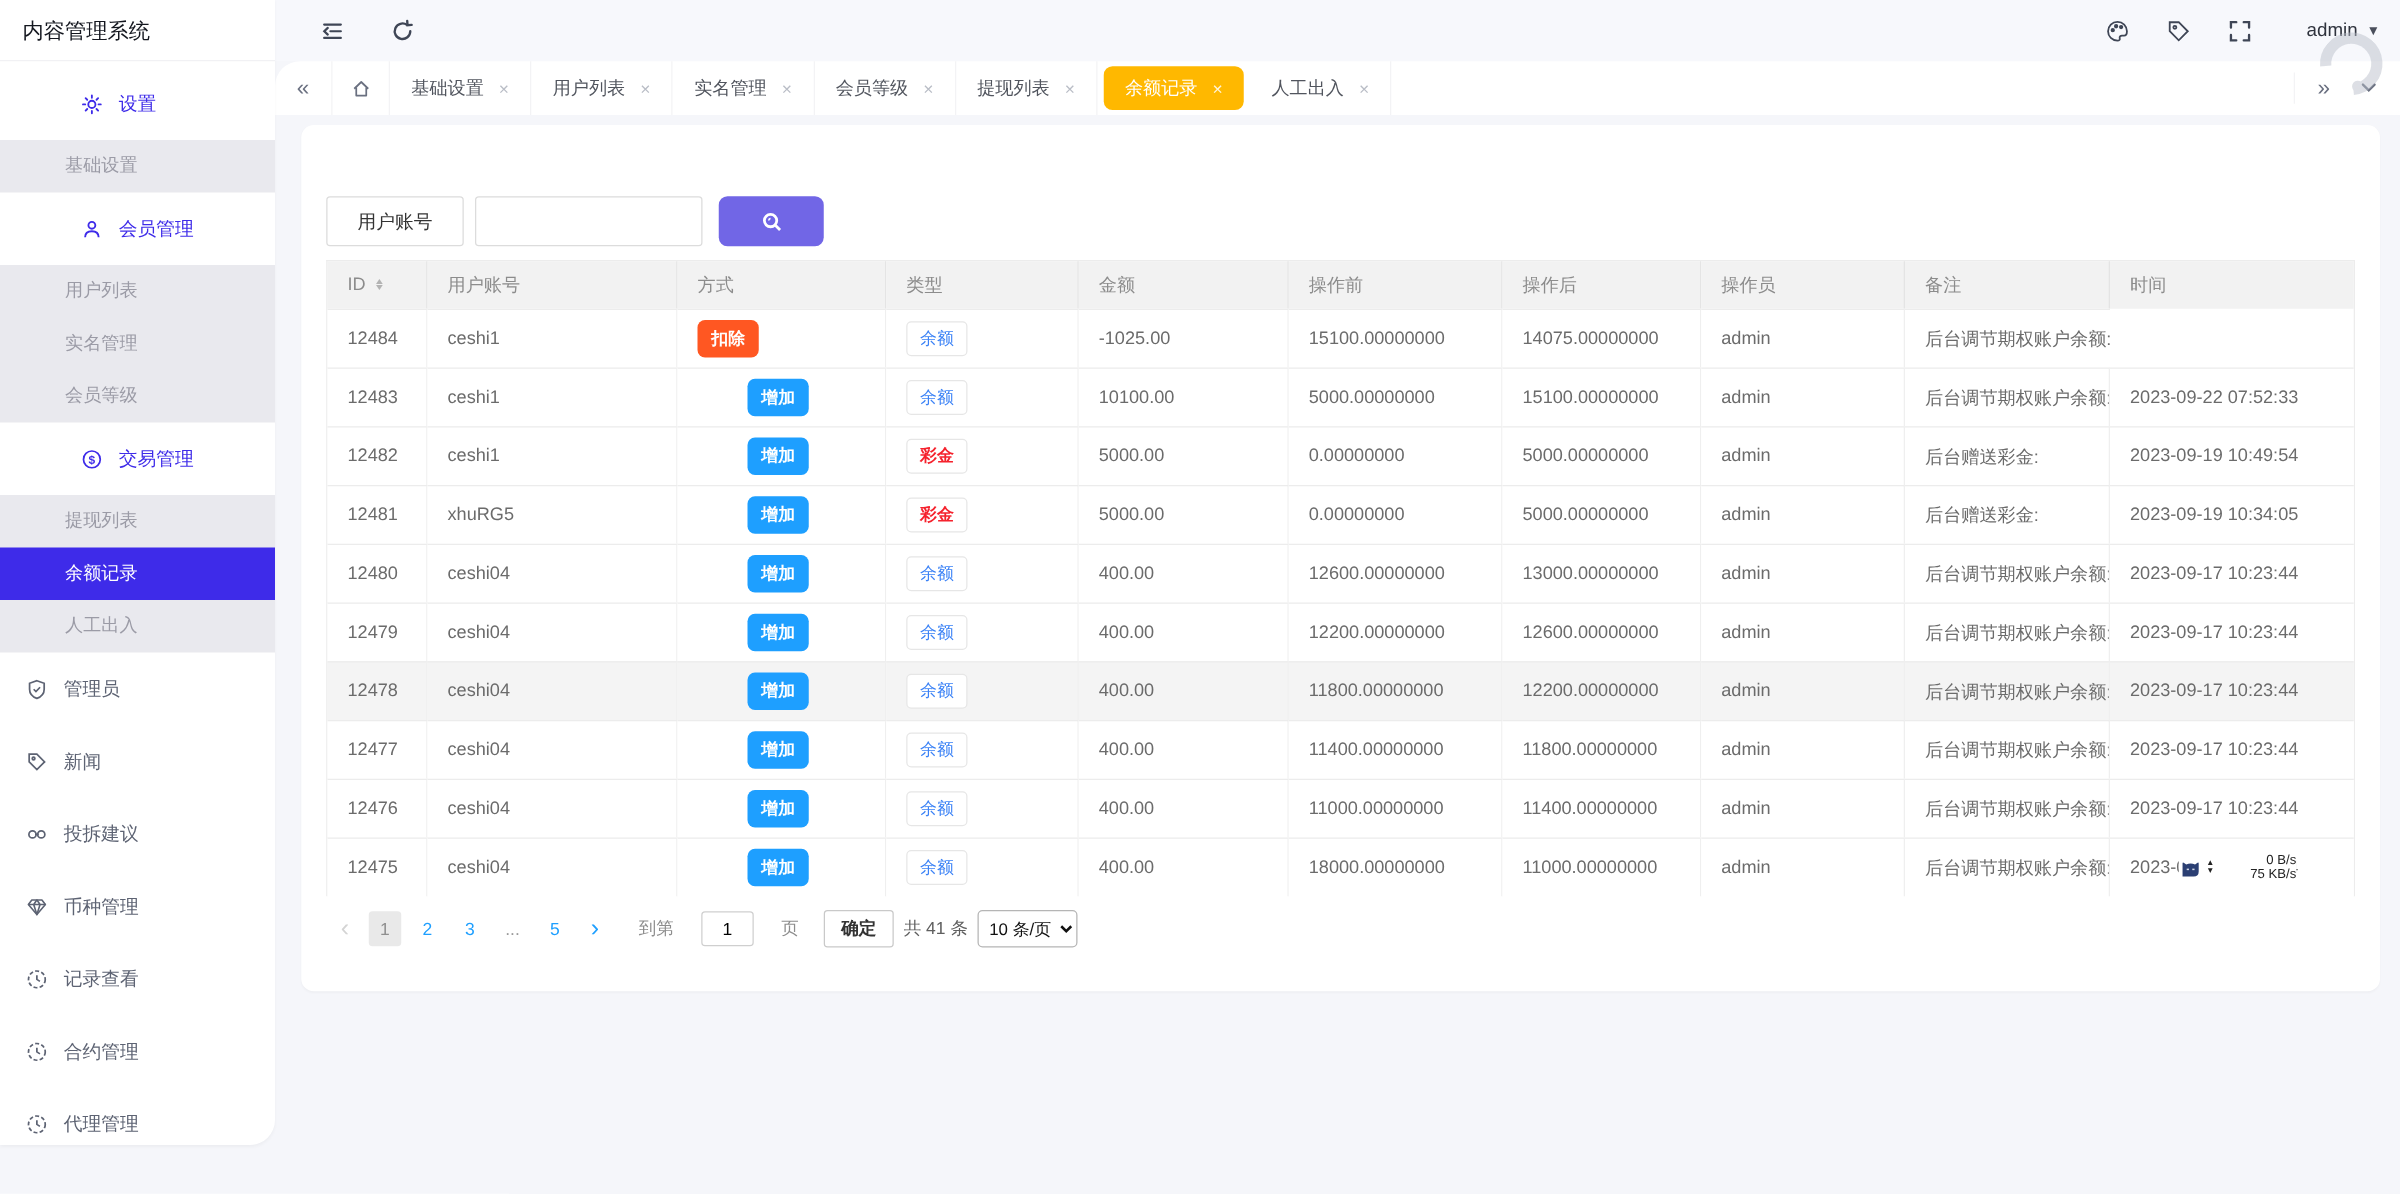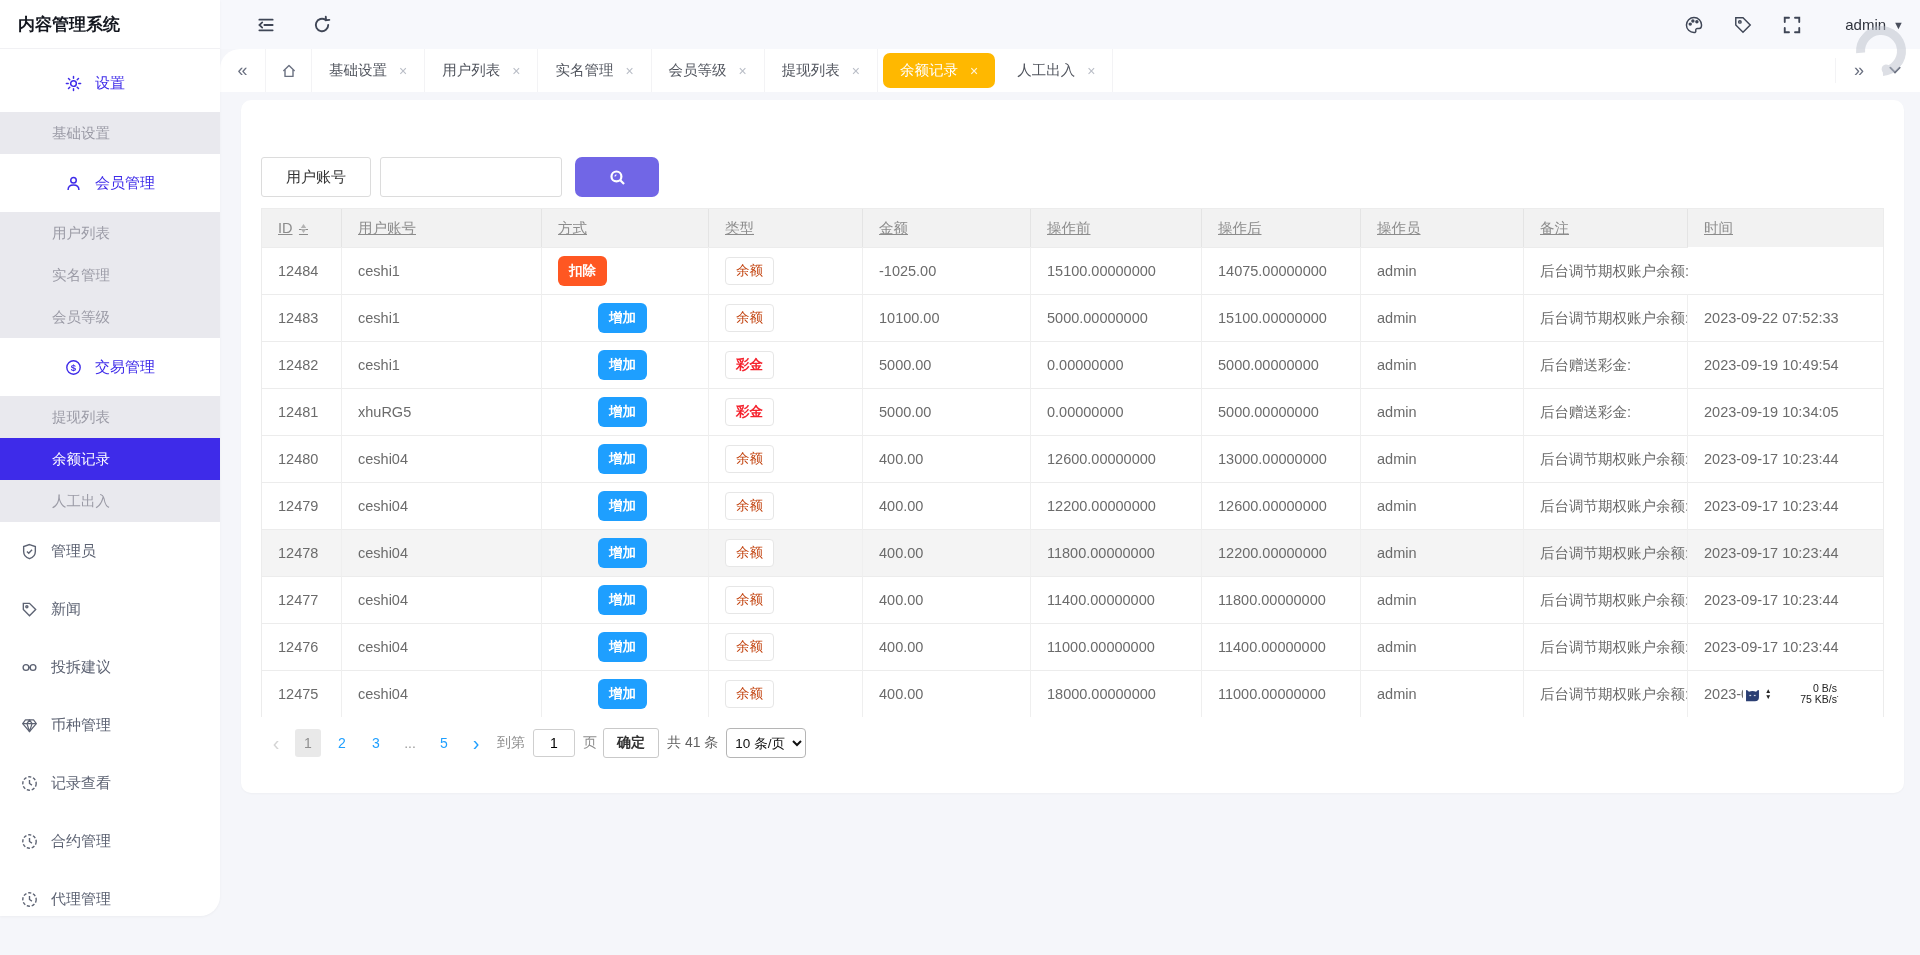--- a/index.html
+++ b/index.html
@@ -14,21 +14,21 @@
   .tb-icon{ background:none; border:none; color:#3f4656; width:20px; height:20px;
     margin-left:36px; cursor:pointer; padding:0; }
   .tb-icon svg{ width:20px; height:20px; display:block; }
   .tb-right{ margin-left:auto; display:flex; align-items:center; gap:30px; padding-right:16px; }
   .tb-right .tb-icon{ margin-left:0; width:19px; height:19px; }
   .user{ display:flex; align-items:center; gap:7px; font-size:15px; color:#2f333d; cursor:pointer; margin-left:14px;}
   .caret{ font-size:11px; color:#4a4f5c; }
   
   .sidebar{ position:absolute; left:0; top:0; width:220px; height:916px; background:#fff;
     border-bottom-right-radius:20px; z-index:5; box-shadow:0 1px 3px rgba(0,0,0,.04); }
-  .side-title{ height:49px; line-height:49px; padding-left:18px; font-size:17px; font-weight:bold;
+  .side-title{ height:49px; line-height:49px; padding-left:18px; font-size:17px; font-weight:normal;
     color:#14171f; border-bottom:1px solid #f1f1f4; }
   #side-menu{ padding-top:5px; }
   .group{ height:58px; display:flex; align-items:center; gap:13px; padding-left:21px;
     font-size:15px; color:#5d6373; cursor:pointer; }
   .group .gicon{ width:17px; height:17px; display:inline-flex; }
   .group .gicon svg{ width:17px; height:17px; }
   .group.expanded{ color:var(--accent);margin-left:44px; }
   .subblock{ background:#e9e9ee; }
   .side-item{ height:42px; line-height:42px; padding-left:52px; font-size:14.5px;
     color:#9b9ba6; cursor:pointer; }
@@ -63,46 +63,46 @@
     font-size:15px; color:#333; cursor:pointer; font-family:inherit; }
   .search-input{ width:182px; height:40px; border:1px solid #dcdcdc; border-radius:3px;
     margin-left:9px; padding:0 10px; font-size:14px; outline:none; }
   .search-btn{ width:84px; height:40px; border:none; border-radius:7px; background:var(--search-button);
     margin-left:13px; cursor:pointer; display:flex; align-items:center; justify-content:center; }
   .search-btn svg{ width:19px; height:19px; }
   
   .table{ border:1px solid #ececec; border-bottom:none; }
   .trow{ display:grid; grid-template-columns:80px 200px 167px 154px 168px 171px 159px 163px 164px minmax(0,1fr); }
   .thead .cell{ background:#f2f2f2; color:#8c8c8c; height:38px; font-size:14.5px;
-    border-right:1px solid #e4e4e4;text-decoration:underline; }
+    border-right:1px solid #e4e4e4; }
   .thead .cell:last-child{ border-right:none; }
   .cell{ display:flex; align-items:center; padding-left:16px; overflow:hidden; white-space:nowrap; }
   .tbody-row .cell{ height:47px; font-size:14.5px; color:#6b6b6b; border-right:1px solid #efefef;
     border-top:1px solid #ececec; background:#fff; }
   .tbody-row .cell:last-child{ border-right:none; }
   .tbody-row.hl .cell{ background:#f4f4f4; }
   .sorter{ display:inline-flex; flex-direction:column; margin-left:7px; line-height:5px; }
   .sorter i{ font-style:normal; font-size:7px; color:#b3b3b3; transform:scaleX(1.3); }
   .mbtn{ color:#fff; font-weight:bold; font-size:13.5px; padding:6px 11px; border:none;
     border-radius:6px; cursor:pointer; font-family:inherit; }
   .mbtn.add{ background:var(--add);margin-left:40px; }
   .mbtn.deduct{ background:var(--deduct); }
   .badge{ display:inline-block; border:1px solid #e6e6e6; border-radius:4px; padding:4px 10px;
-    font-size:13.5px; color:#c2410c; background:#fff; }
+    font-size:13.5px; color:#3b82f6; background:#fff; }
   .badge.red{ color:var(--danger-text); font-weight:bold; }
   
   .pagination{ display:flex; align-items:center; height:52px; font-size:14px; color:#8d8d8d; }
   .pg-arrow{ width:30px; text-align:center; font-size:20px; line-height:20px; cursor:pointer; }
   .pg-arrow.disabled{ color:#d4d4d4; }
   .pg-arrow.on{ color:var(--link); }
   .pg-num{ min-width:26px; height:28px; display:inline-flex; align-items:center; justify-content:center;
     margin:0 4px; cursor:pointer; color:var(--link); border-radius:3px; padding:0 4px; }
   .pg-num.current{ background:#e9e9e9; color:#8f8f8f; }
   .pg-num.ellipsis{ color:#9a9a9a; cursor:default; }
-  .pg-text{ margin:0 6px; color:#8d8d8d; }
+  .pg-text{ margin:0 20px; color:#8d8d8d; }
   .goto-input{ width:42px; height:28px; border:1px solid #cfcfcf; border-radius:3px;
     text-align:center; font-size:14px; outline:none; margin:0 2px; }
   .confirm-btn{ height:30px; padding:0 13px; margin:0 0; background:#fff; border:1px solid #c9c9c9;
     border-radius:3px; font-weight:bold; font-size:14px; color:#333; cursor:pointer; font-family:inherit; }
   .pg-total{ margin:0 8px; color:#5f5f5f; }
   .psel{ height:30px; border:1px solid #b5b5b5; border-radius:4px; font-size:13.5px;
     font-family:inherit; color:#111; background:#fff; padding:0 4px; }
   
   .net-widget{ position:absolute; left:1743px; top:679px; width:94px; height:30px; background:#fff;
     z-index:10; display:flex; align-items:center; gap:3px; }

